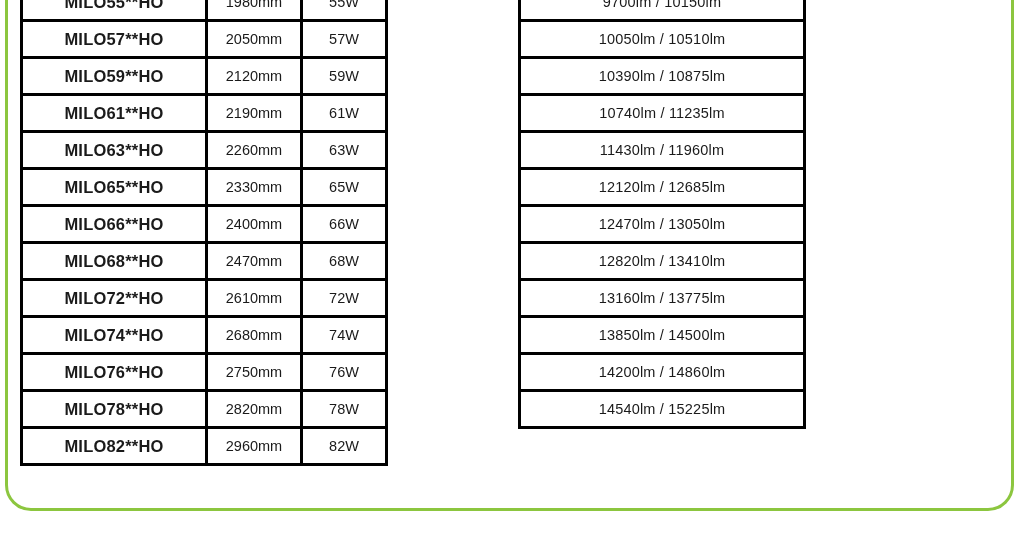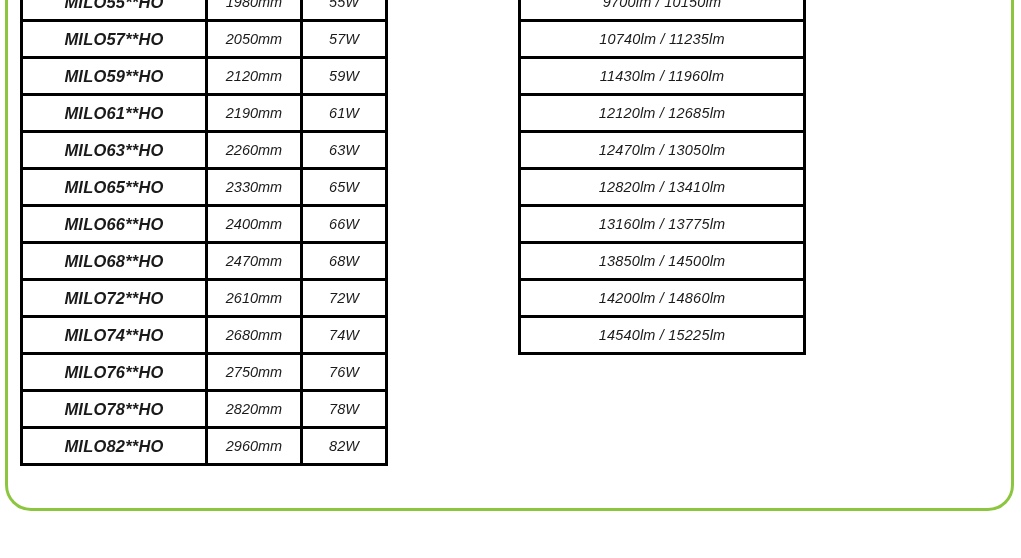--- a/index.html
+++ b/index.html
@@ -26,21 +26,20 @@
     pointer-events: none;
     z-index: 5;
   }
 
   
   #spec-region {
     position: absolute;
     left: 0; top: 0;
     width: 1021px; height: 558px;
     overflow: hidden;
-    font-style: italic;
   }
 
   .spec-table {
     position: absolute;
     border-collapse: collapse;
     table-layout: fixed;
     background: #fff;
   }
 
   
@@ -170,20 +169,26 @@
 
   <table class="spec-table" id="table-right">
     <colgroup>
       <col class="c-lumen">
     </colgroup>
     <tbody id="right-body">
         <tr>
           <td class="cell-lumen">9700lm / 10150lm</td>
         </tr>
         <tr>
+          <td class="cell-lumen">10050lm / 10510lm</td>
+        </tr>
+        <tr>
+          <td class="cell-lumen">10390lm / 10875lm</td>
+        </tr>
+        <tr>
           <td class="cell-lumen">10740lm / 11235lm</td>
         </tr>
         <tr>
           <td class="cell-lumen">11430lm / 11960lm</td>
         </tr>
         <tr>
           <td class="cell-lumen">12120lm / 12685lm</td>
         </tr>
         <tr>
           <td class="cell-lumen">12470lm / 13050lm</td>

